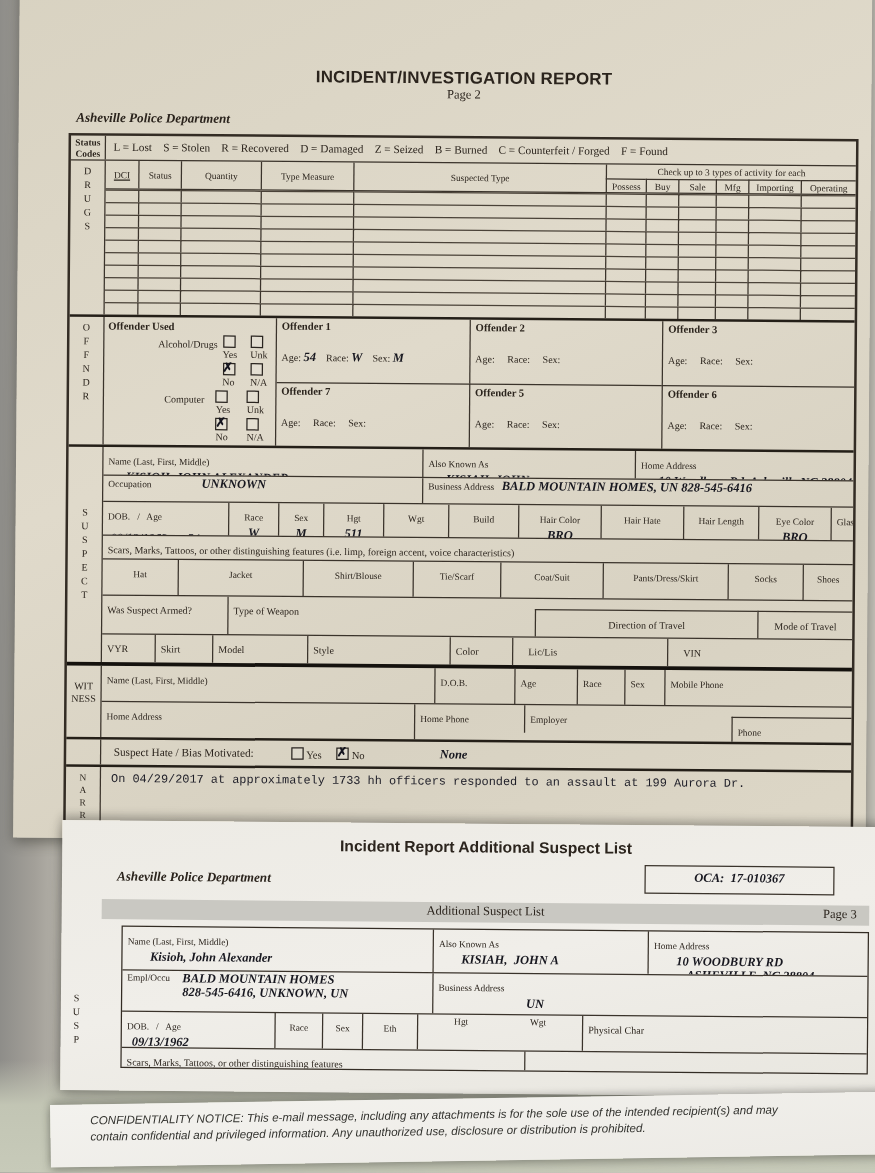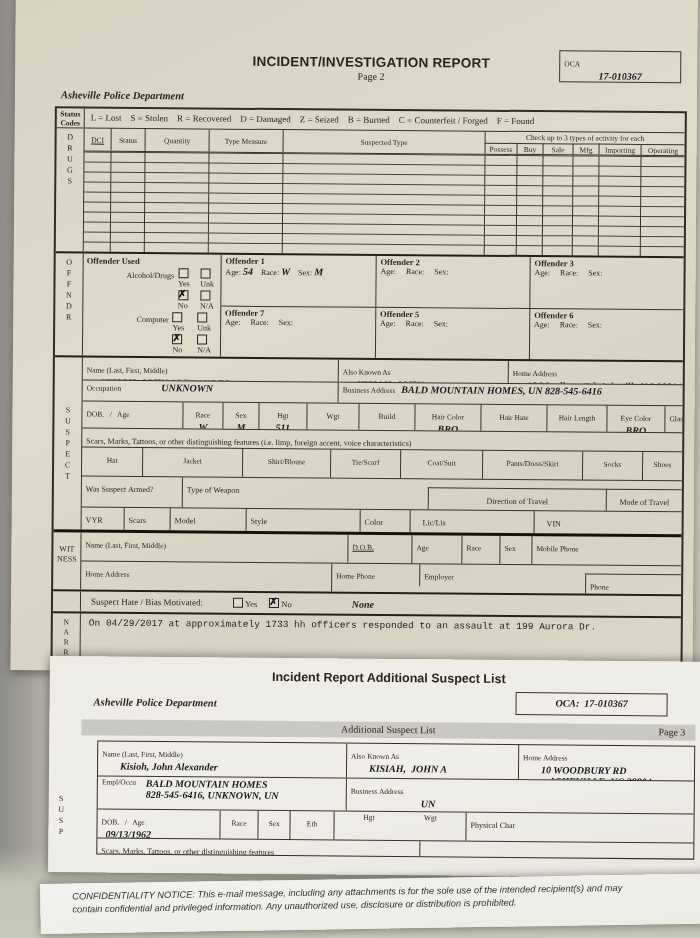--- a/index.html
+++ b/index.html
@@ -48,31 +48,31 @@
   .dh{display:flex;align-items:center;justify-content:center;grid-row:1/3;}
   .dh-act{grid-column:6/12;grid-row:1;border-left:1px solid #3a332b;font-size:7.5px;text-align:center;line-height:11px;height:11px;}
   .dh2{grid-row:2;border-top:1px solid #3a332b;line-height:11px;height:11px;}
   .drow .dc{height:10px;border-top:1px solid #4a4238;}
   .dhead{border-bottom:1px solid #3a332b;}
   
   .off-body{display:flex;}
   .off-cb{flex:0 0 130px;border-right:1px solid #3a332b;padding:2px 3px;box-sizing:border-box;}
   .ou-title{font-weight:bold;font-size:8.5px;}
   .ou-row{display:flex;margin-top:2px;}
-  .ou-name{width:54px;text-align:right;padding-right:4px;font-size:8px;padding-top:3px;margin-left:40px;}
+  .ou-name{width:54px;text-align:center;padding-right:4px;font-size:8px;padding-top:3px;margin-left:40px;}
   .ou-grid{display:grid;grid-template-columns:auto auto;column-gap:7px;row-gap:2px;font-size:8px;align-content:start;}
   .cb{display:inline-block;width:8px;height:8px;border:1px solid #2a2520;position:relative;margin-right:2px;vertical-align:-1px;background:rgba(255,255,255,.15);}
   .cb[data-checked="true"]::after{content:"✗";position:absolute;left:-1px;top:-3px;font-size:10px;font-style:normal;font-weight:bold;color:#14141e;}
   .off-grid{flex:1;display:grid;grid-template-columns:repeat(3,1fr);grid-auto-rows:1fr;}
   .ocell{border-left:1px solid #3a332b;padding:1px 4px;box-sizing:border-box;min-height:30px;}
   .ocell.r2{border-top:1px solid #3a332b;}
   .ocell.c1{border-left:none;}
   .ocell-l{font-weight:bold;font-size:8.5px;}
   .ocell-v{font-size:8px;display:flex;gap:2px;align-items:baseline;}
-  .ocell-v .sl{margin-left:6px;}
+  .ocell-v .sl{margin-left:6px;margin-top:16px;}
   .ocell-v .sl.first{margin-left:0;}
   .off-res{flex:0 0 112px;border-left:1px solid #3a332b;padding:3px 5px;box-sizing:border-box;}
   .res-title{font-size:8.5px;line-height:1.15;}
   .res-opt{font-size:8.5px;margin-top:2px;}
   
   .frow{display:flex;}
   .fcell{border-left:1px solid #3a332b;box-sizing:border-box;padding:1px 4px;min-width:0;overflow:hidden;}
   .fcell.first{border-left:none;}
   .fcell .val{display:block;padding-left:14px;}
   .fcell.ctr{text-align:center;}
@@ -115,24 +115,20 @@
   .notice-text{font-family:"Liberation Sans",sans-serif;font-style:italic;font-size:9.3px;line-height:1.45;color:#33332f;}
 </style>
 </head>
 <body>
 
 <div class="sheet p2">
   <div class="p2-head">
     <div class="p2-title">INCIDENT/INVESTIGATION REPORT</div>
     <div class="p2-page">Page 2</div>
     <div class="p2-agency">Asheville Police Department</div>
-    <div class="ocabox">
-      <span class="lbl">OCA</span>
-      <span class="val">17-010367</span>
-    </div>
   </div>
 
   <div class="p2-table">
 
     <div class="sec">
       <div class="seclab">
         <div class="sc-label">Status Codes</div>
       </div>
       <div class="secbody">
         <div class="sc-text">L = Lost    S = Stolen    R = Recovered    D = Damaged    Z = Seized    B = Burned    C = Counterfeit / Forged    F = Found</div>
@@ -437,38 +433,38 @@
           <div class="fcell ctr" style="flex:1;"><span class="lbl">Shoes</span></div>
         </div>
         <div class="frow h30" style="border-top:1px solid #3a332b;">
           <div class="fcell first" style="flex:0 0 100px;"><span class="lbl" style="font-size:8px;">Was Suspect Armed?</span></div>
           <div class="fcell" style="flex:0 0 246px;"><span class="lbl" style="font-size:8px;">Type of Weapon</span></div>
           <div class="fcell ctr" style="flex:0 0 178px;border-top:1px solid #3a332b;margin-top:8px;"><span class="lbl" style="font-size:8px;">Direction of Travel</span></div>
           <div class="fcell ctr" style="flex:1;border-top:1px solid #3a332b;margin-top:8px;"><span class="lbl" style="font-size:8px;">Mode of Travel</span></div>
         </div>
         <div class="frow h22" style="border-top:1px solid #3a332b;">
           <div class="fcell first" style="flex:0 0 42px;"><span class="lbl" style="font-size:8px;">VYR</span></div>
-          <div class="fcell" style="flex:0 0 46px;"><span class="lbl" style="font-size:8px;">Scars</span></div>
+          <div class="fcell" style="flex:0 0 46px;"><span class="lbl" style="font-size:8px;">Skirt</span></div>
           <div class="fcell" style="flex:0 0 76px;"><span class="lbl" style="font-size:8px;">Model</span></div>
           <div class="fcell" style="flex:0 0 114px;"><span class="lbl" style="font-size:8px;">Style</span></div>
           <div class="fcell" style="flex:0 0 50px;"><span class="lbl" style="font-size:8px;">Color</span></div>
           <div class="fcell" style="flex:0 0 124px;"><span class="lbl" style="font-size:8px;padding-left:8px;">Lic/Lis</span></div>
           <div class="fcell" style="flex:1;"><span class="lbl" style="font-size:8px;padding-left:8px;">VIN</span></div>
         </div>
       </div>
     </div>
 
     <div class="sec bt3">
       <div class="seclab">
         <div class="wit-label">WIT NESS</div>
       </div>
       <div class="secbody">
         <div class="frow h28">
           <div class="fcell first" style="flex:1;"><span class="lbl">Name (Last, First, Middle)</span></div>
-          <div class="fcell" style="flex:0 0 64px;text-decoration:underline;"><span class="lbl">D.O.B.</span></div>
+          <div class="fcell" style="flex:0 0 64px;"><span class="lbl">D.O.B.</span></div>
           <div class="fcell" style="flex:0 0 50px;"><span class="lbl">Age</span></div>
           <div class="fcell" style="flex:0 0 38px;"><span class="lbl">Race</span></div>
           <div class="fcell" style="flex:0 0 32px;"><span class="lbl">Sex</span></div>
           <div class="fcell" style="flex:0 0 150px;"><span class="lbl">Mobile Phone</span></div>
         </div>
         <div class="frow h28" style="border-top:1px solid #3a332b;">
           <div class="fcell first" style="flex:1;"><span class="lbl">Home Address</span></div>
           <div class="fcell" style="flex:0 0 88px;"><span class="lbl">Home Phone</span></div>
           <div class="fcell" style="flex:0 0 166px;margin-bottom:6px;"><span class="lbl">Employer</span></div>
           <div class="fcell" style="flex:0 0 96px;border-top:1px solid #3a332b;margin-top:8px;"><span class="lbl">Phone</span></div>

